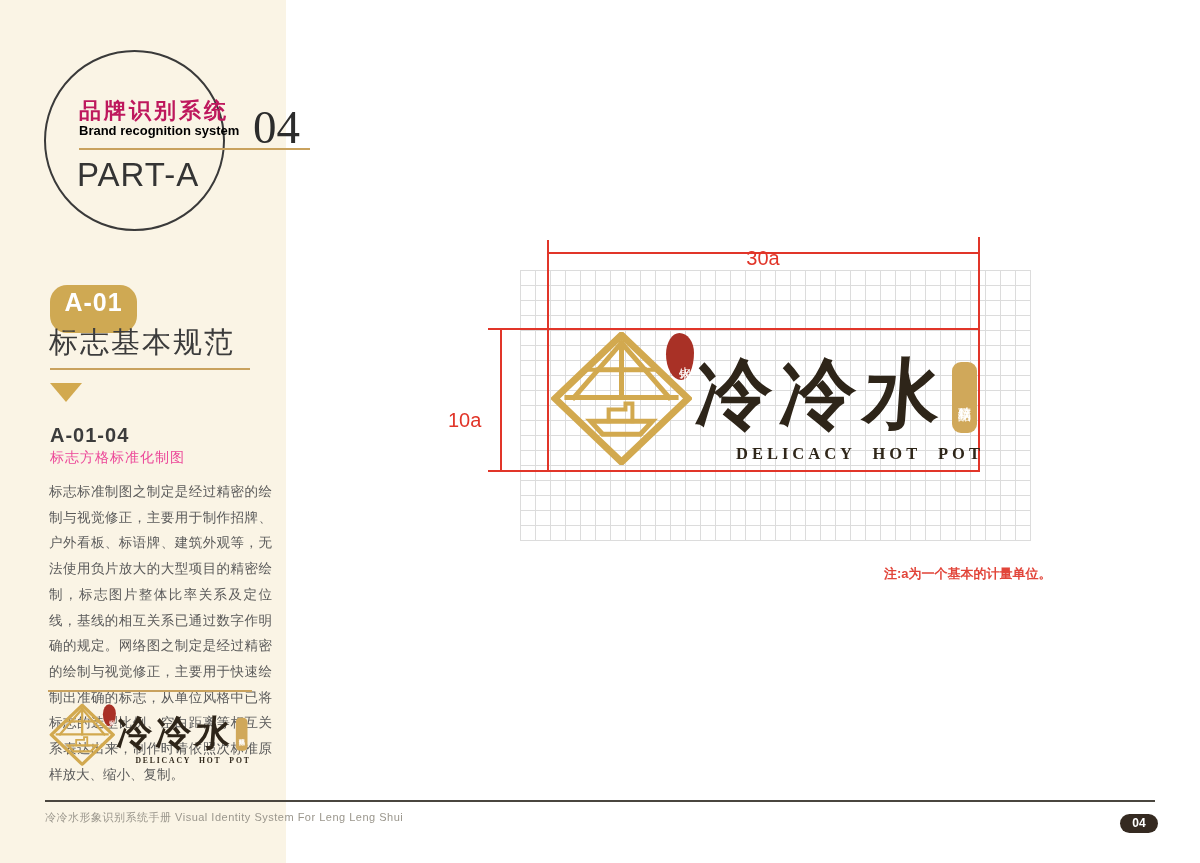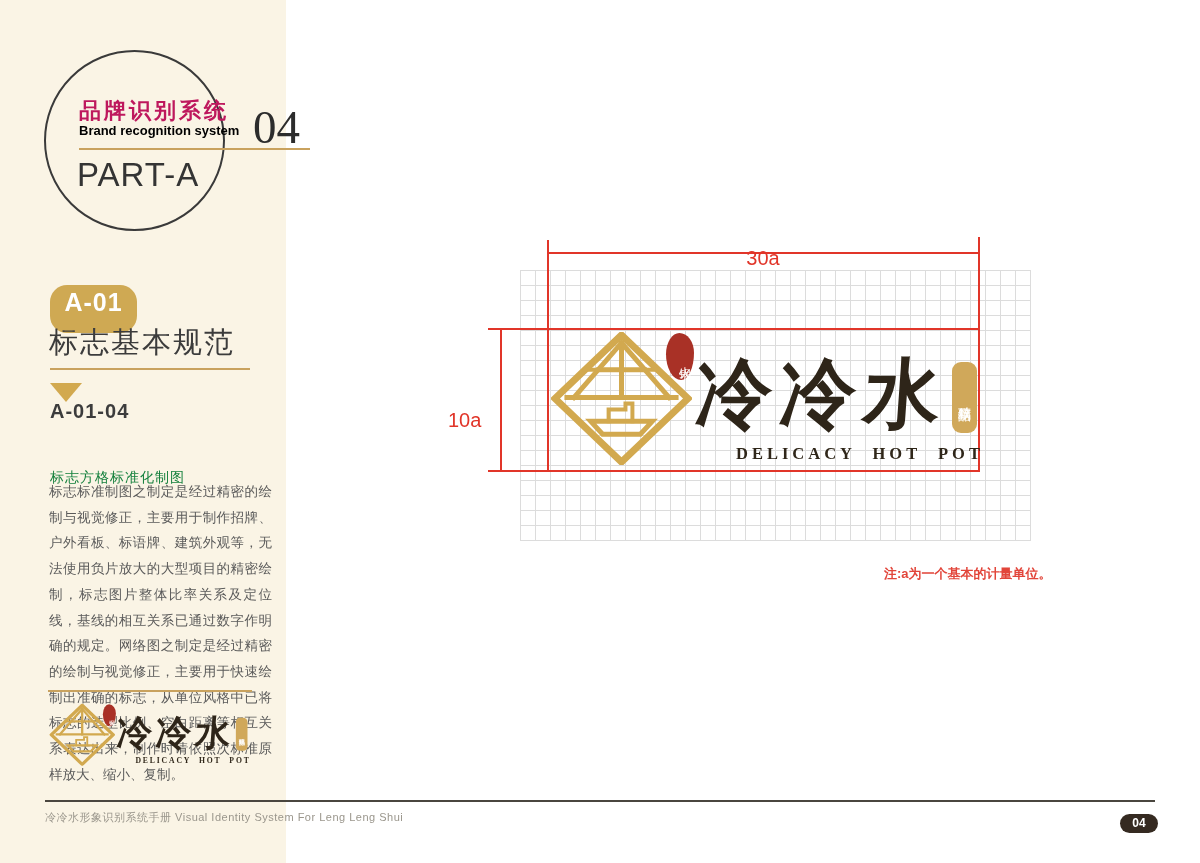--- a/index.html
+++ b/index.html
@@ -23,22 +23,22 @@
   .hdr-gold-line{left:79px;top:148px;width:231px;height:2px;background:var(--c-gold_line);}
   .hdr-part{left:77px;top:156px;font-size:33px;font-weight:500;letter-spacing:1px;color:#343434;}
   .hdr-number{left:253px;top:100px;font-family:"Liberation Serif",serif;font-size:47px;font-weight:400;color:#2c2c2c;}
 
   
   .sec-badge{left:50px;top:285px;width:87px;height:48px;background:var(--c-gold);border-radius:17px;
              color:#fff;font-size:25px;font-weight:700;text-align:center;line-height:34px;letter-spacing:1px;}
   .sec-title{left:49px;top:323px;font-size:29px;font-weight:500;letter-spacing:2px;color:var(--c-text_dark);text-align:right;}
   .sec-line{left:50px;top:368px;width:200px;height:2px;background:var(--c-gold_line);}
   .sec-tri{left:50px;top:383px;width:0;height:0;border-left:16px solid transparent;border-right:16px solid transparent;border-top:19px solid var(--c-emblem_gold);}
-  .item-code{left:50px;top:400px;font-size:20px;font-weight:700;letter-spacing:1px;color:var(--c-text_dark);}
-  .item-title{left:50px;top:469px;font-size:14px;color:#15803d;letter-spacing:1px;}
+  .item-code{left:50px;top:424px;font-size:20px;font-weight:700;letter-spacing:1px;color:var(--c-text_dark);}
+  .item-title{left:50px;top:449px;font-size:14px;color:#ec4899;letter-spacing:1px;}
   .body-text{left:49px;top:479px;width:223px;font-size:13.5px;line-height:25.7px;color:var(--c-text_gray);text-align:justify;}
   .mini-line{left:48px;top:690px;width:204px;height:2px;background:var(--c-gold_line);}
 
   
   .grid{left:520px;top:270px;width:511px;height:271px;
         background-image:linear-gradient(#dcdcdc 1px,transparent 1px),linear-gradient(90deg,#dcdcdc 1px,transparent 1px);
         background-size:15px 15px;border-right:1px solid #dcdcdc;border-bottom:1px solid #dcdcdc;}
   .redline{background:var(--c-red_line);}
   .vl-left{left:547px;top:240px;width:2px;height:232px;}
   .vl-right{left:978px;top:237px;width:2px;height:235px;}

